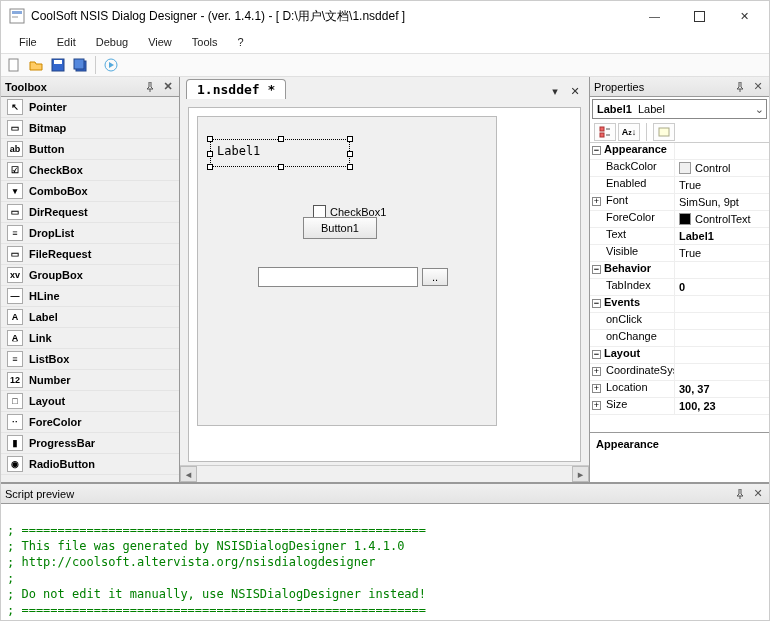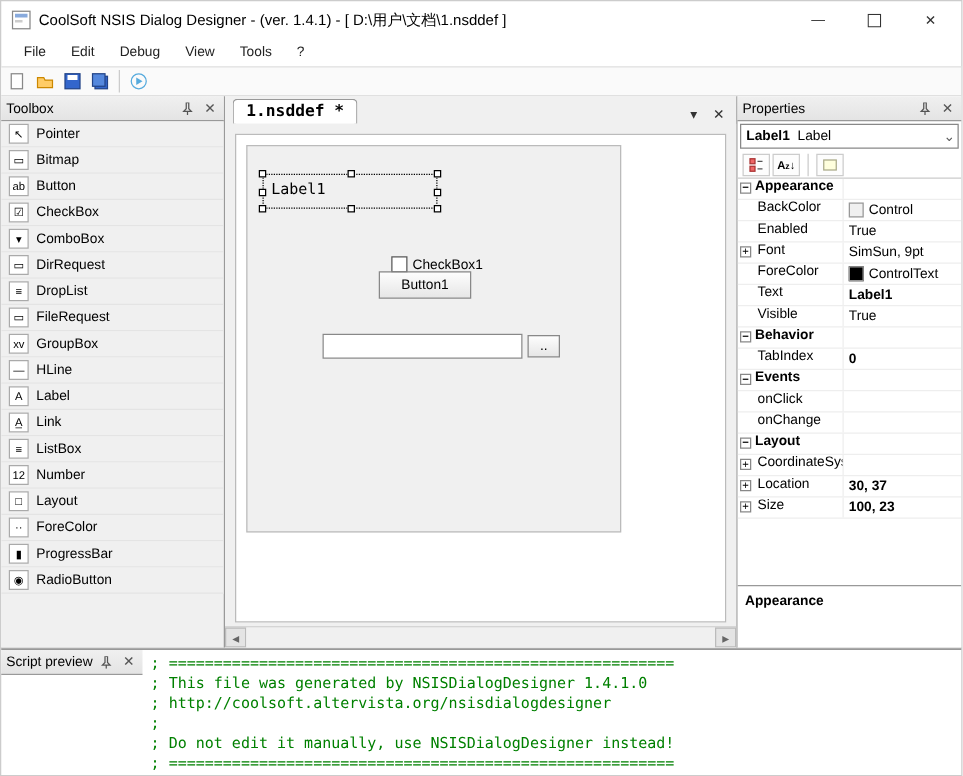--- a/index.html
+++ b/index.html
@@ -10,21 +10,21 @@
 .titlebar .winbtn { width: 45px; height: 28px; display: flex; align-items: center; justify-content: center; color: #333; }
 .menubar { height: 22px; display: flex; align-items: center; padding: 0 8px; gap: 0; }
 .menubar .m { padding: 3px 10px; color: #222; }
 .toolbar { height: 24px; border-top: 1px solid #e0e0e0; border-bottom: 1px solid #e0e0e0; display: flex; align-items: center; padding: 0 4px; gap: 4px; background: #fafafa; }
 .toolbar .tbtn { width: 18px; height: 18px; display: flex; align-items: center; justify-content: center; }
 .toolbar .sep { width: 1px; height: 18px; background: #ccc; margin: 0 2px; }
 .midrow { flex: 1; display: flex; min-height: 0; border-bottom: 1px solid #999; }
 .panel-header { height: 20px; background: linear-gradient(#f0f0f0,#e4e4e4); border-bottom: 1px solid #999; display: flex; align-items: center; padding: 0 4px; gap: 4px; font-size: 12px; }
 .panel-header .pname { flex: 1; }
 .panel-header .pin, .panel-header .px { width: 14px; height: 14px; display: flex; align-items: center; justify-content: center; color: #555; }
-.toolbox { width: 179px; display: flex; flex-direction: column; border-right: 1px solid #999; background: #f0f0f0; }
+.toolbox { width: 179px; display: flex; flex-direction: column; border-right: 1px solid #999; background: #f0f0f0; font-weight: bold; }
 .toolbox-body { flex: 1; overflow: hidden; position: relative; }
 .tool-list { position: absolute; inset: 0; overflow-y: auto; }
 .tool-item { height: 21px; display: flex; align-items: center; gap: 6px; padding: 0 6px; font-family: Consolas, monospace; font-size: 12px; border-bottom: 1px solid #e4e4e4; background: #f0f0f0; }
 .tool-item .ti { width: 16px; height: 16px; display: flex; align-items: center; justify-content: center; border: 1px solid #aaa; background: #fff; font-size: 9px; font-family: sans-serif; }
 .center { flex: 1; display: flex; flex-direction: column; background: #f0f0f0; min-width: 0; }
 .doc-tabs { height: 22px; display: flex; align-items: flex-end; padding: 0 6px; gap: 4px; background: #f0f0f0; }
 .doc-tab { height: 20px; background: #fff; border: 1px solid #999; border-bottom: none; border-radius: 4px 4px 0 0; padding: 2px 10px; display: flex; align-items: center; font-weight: bold; font-family: Consolas, monospace; font-size: 13px; }
 .doc-tabs .spacer { flex: 1; }
 .doc-tabs .dd, .doc-tabs .dx { width: 16px; height: 16px; display: flex; align-items: center; justify-content: center; color: #333; }
 .canvas-wrap { flex: 1; background: #f0f0f0; position: relative; overflow: hidden; }
@@ -50,21 +50,21 @@
 .view-tb .vb { width: 22px; height: 18px; border: 1px solid #ccc; background: #fdfdfd; display: flex; align-items: center; justify-content: center; }
 .view-tb .vsep { width: 1px; height: 18px; background: #ccc; margin: 0 4px; }
 .prop-grid { flex: 1; overflow: hidden auto; }
 .prop-row { height: 17px; display: flex; border-bottom: 1px solid #eee; }
 .prop-row .k { width: 85px; padding-left: 16px; overflow: hidden; white-space: nowrap; border-right: 1px solid #eee; position: relative; }
 .prop-row .v { flex: 1; padding-left: 4px; overflow: hidden; white-space: nowrap; display: flex; align-items: center; gap: 4px; }
 .prop-row.cat .k { font-weight: bold; padding-left: 14px; }
 .prop-row .exp { position: absolute; left: 2px; top: 3px; width: 9px; height: 9px; border: 1px solid #888; font-size: 9px; line-height: 7px; text-align: center; background: #fff; }
 .swatch { width: 12px; height: 12px; border: 1px solid #999; }
 .desc-pane { height: 50px; border-top: 1px solid #999; padding: 4px 6px; font-weight: bold; font-family: Consolas, monospace; font-size: 12px; }
-.script-panel { display: flex; flex-direction: row; border-top: 1px solid #999; }
+.script-panel { display: flex; flex-direction: column; border-top: 1px solid #999; gap: 16px; }
 .script-body { height: 100px; background: #fff; overflow: auto; font-family: Consolas, monospace; font-size: 12px; color: #008000; padding: 2px 6px; line-height: 16px; white-space: pre; }
 </style>
 </head>
 <body>
 
 <div class="titlebar">
   <span class="icon">
     <svg width="16" height="16">
         <rect x="1" y="1" width="14" height="14" fill="#fff" stroke="#888"></rect>
         <rect x="3" y="3" width="10" height="3" fill="#8ad"></rect>

